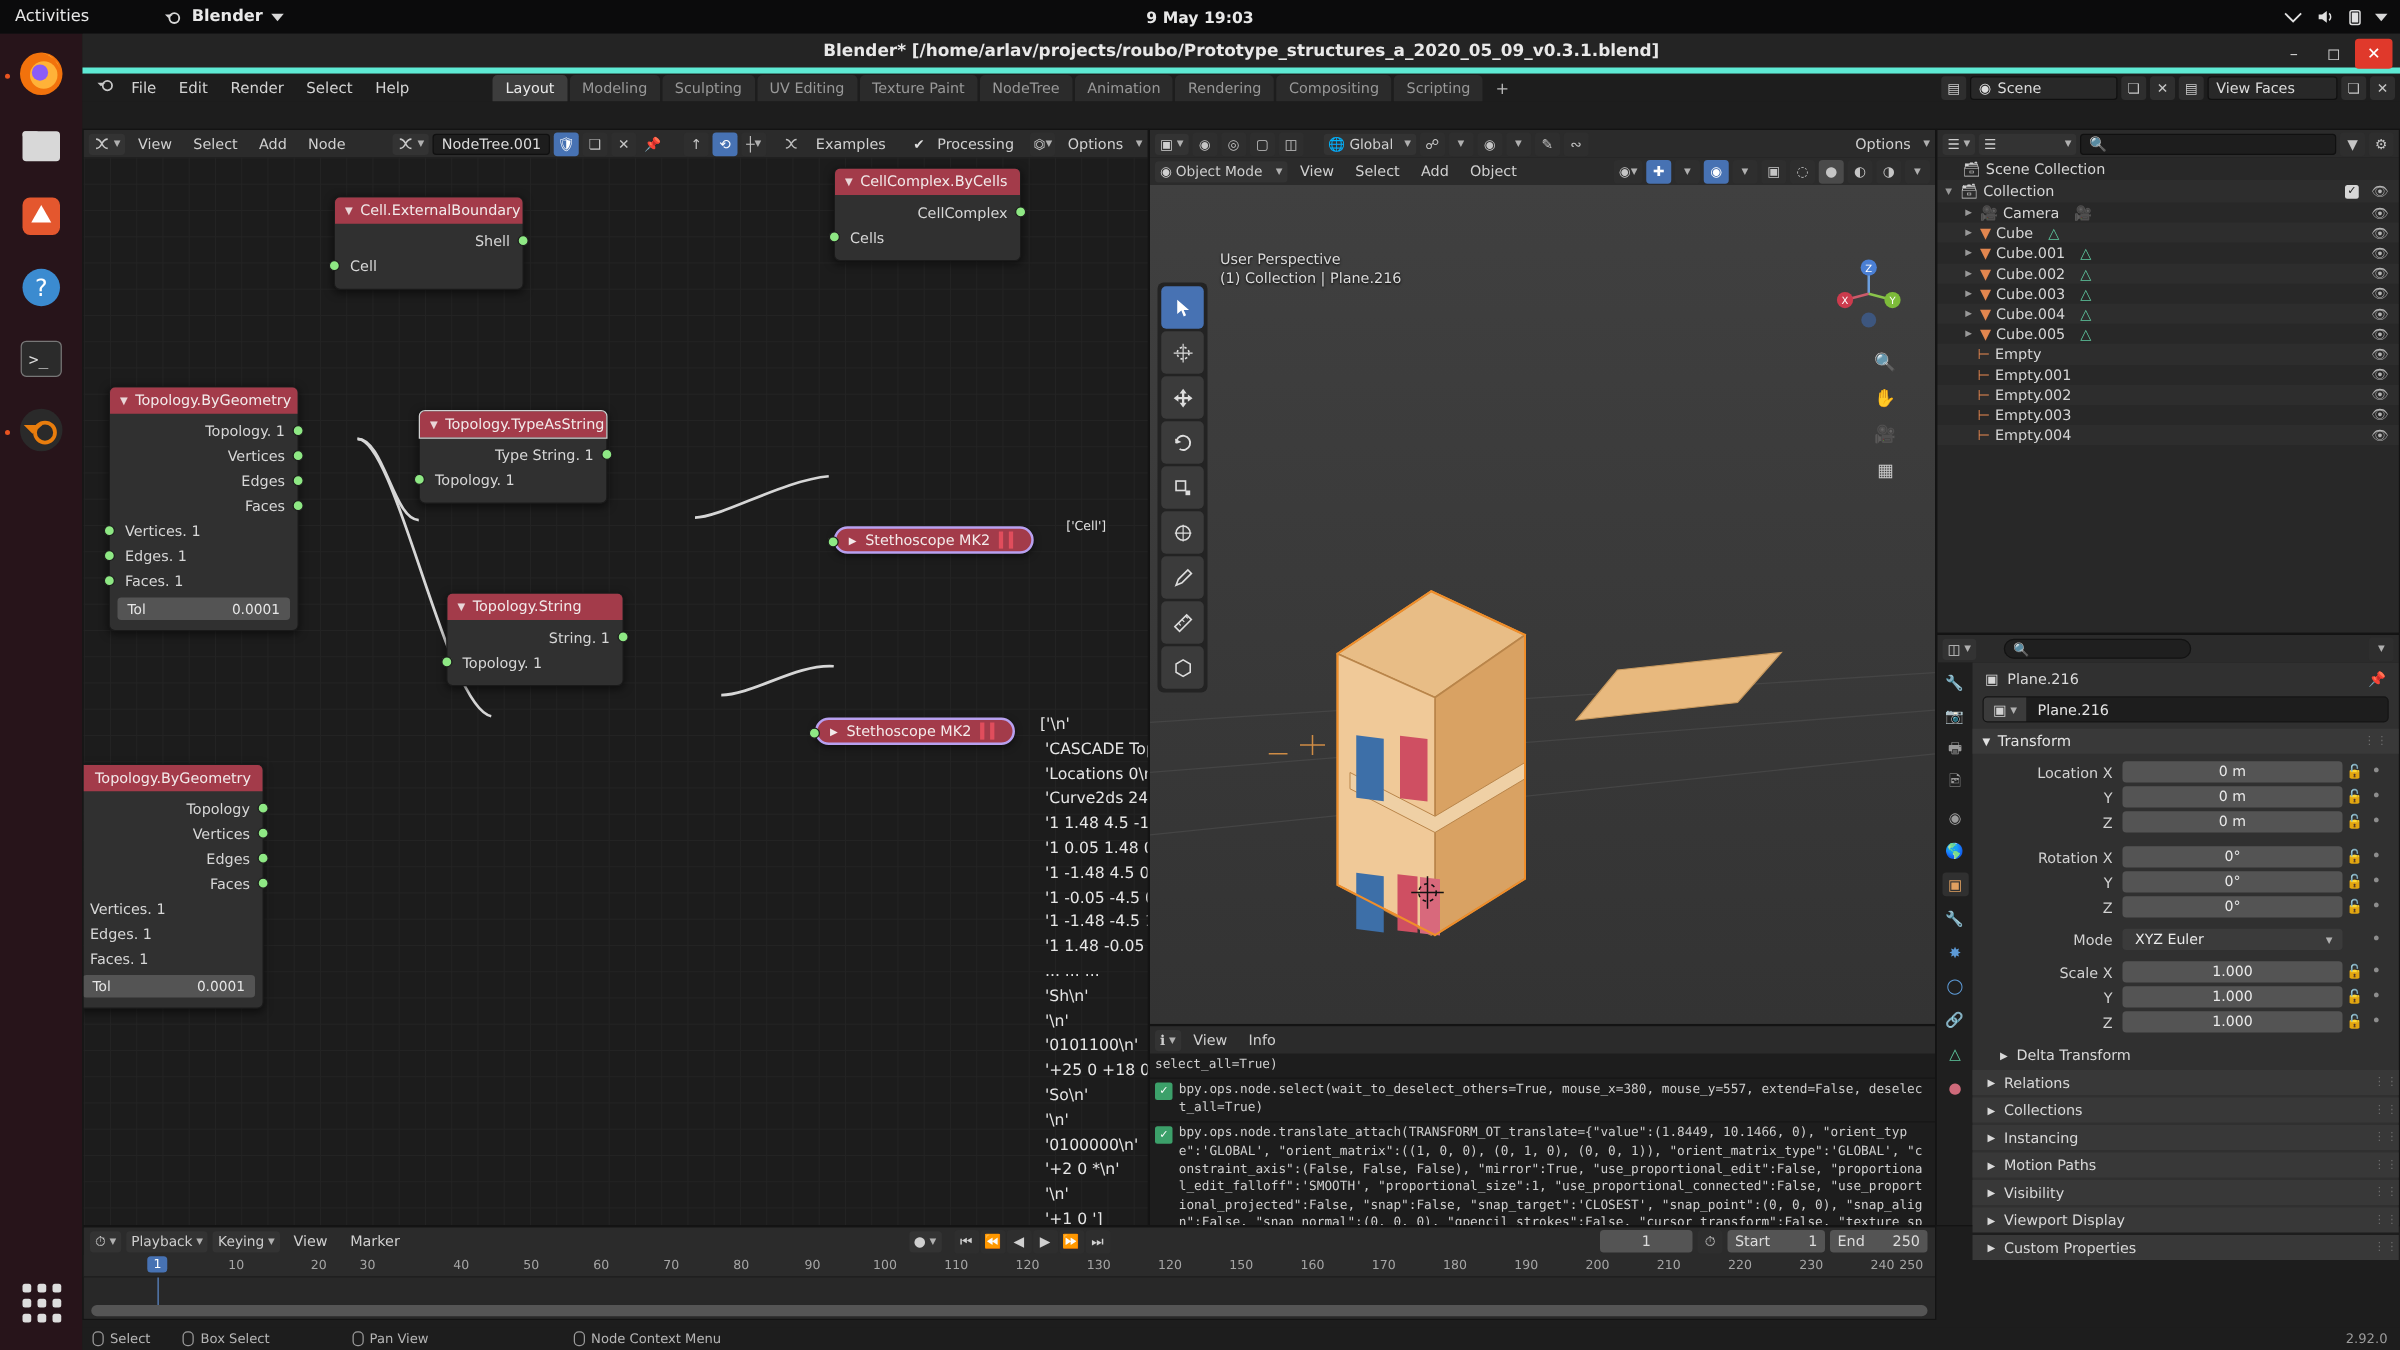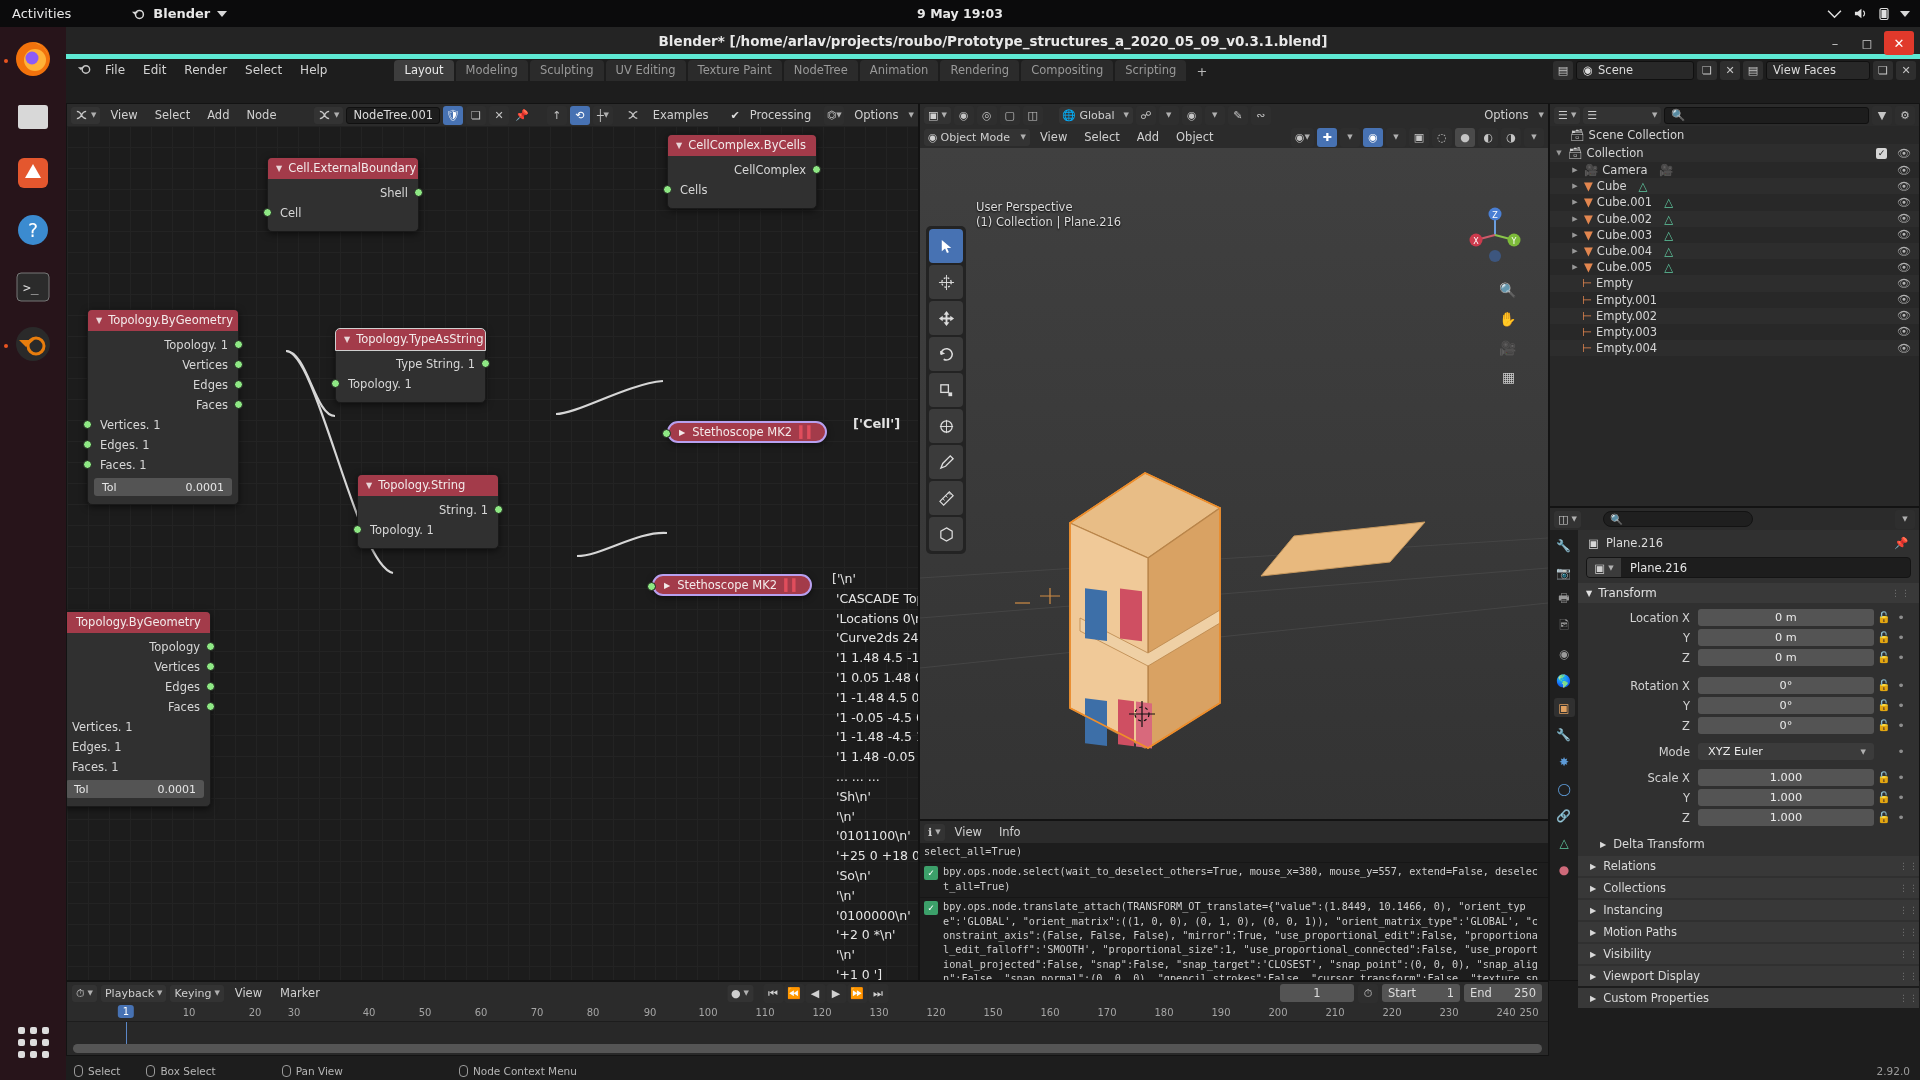--- a/index.html
+++ b/index.html
@@ -82,21 +82,21 @@
   .nrow { height:20px; display:flex; align-items:center; position:relative; font-size:11.5px; color:#d7d7d7; }
   .nrow.out { justify-content:flex-end; padding-right:10px; }
   .nrow.in { justify-content:flex-start; padding-left:12px; }
   .sock { position:absolute; width:9px; height:9px; border-radius:50%; background:#8ee884; border:1px solid #1d1d1d; }
   .sock.r { right:-5px; } .sock.l { left:-5px; }
   .numfield { margin:3px 6px 0; background:#545454; border-radius:3px; height:18px; display:flex; align-items:center;
      justify-content:space-between; padding:0 8px; font-size:11px; color:#e6e6e6;}
   .steth { position:absolute; background:#a33b4a; border:2px solid #b8a0ef; border-radius:12px; height:22px;
      display:flex; align-items:center; padding:0 10px; gap:7px; font-size:11.5px; color:#f3eaea; box-shadow:0 2px 6px rgba(0,0,0,.5);}
   .steth .pause { color:#e04d5c; letter-spacing:-1px; font-weight:700; margin-left:auto;}
-  .nodelabel { position:absolute; color:#e2e2e2; font-size:13px;font-weight:bold;}
+  .nodelabel { position:absolute; color:#e2e2e2; font-size:10px;}
   .textout { position:absolute; color:#e6e6e6; font-size:12.5px; line-height:19.8px; white-space:pre; }
   .nlink { position:absolute; left:0; top:0; width:851px; height:854px; pointer-events:none;}
 
   
   #viewport { left:853px; top:0; width:630px; height:717px; }
   .vp-canvas { position:absolute; left:0; top:44px; width:628px; height:671px; background:#393939; overflow:hidden;}
   .vp-sub { height:22px; background:#2b2b2b; display:flex; align-items:center; gap:3px; padding:0 4px;}
   .vp-overlay-txt { position:absolute; left:56px; top:52px; font-size:11.5px; color:#dcdcdc; line-height:15px; text-shadow:0 1px 2px #000;}
   .vp-toolbar { position:absolute; left:6px; top:78px; width:40px; background:#232323; border-radius:5px; padding:3px;
      display:flex; flex-direction:column; gap:2px;}

